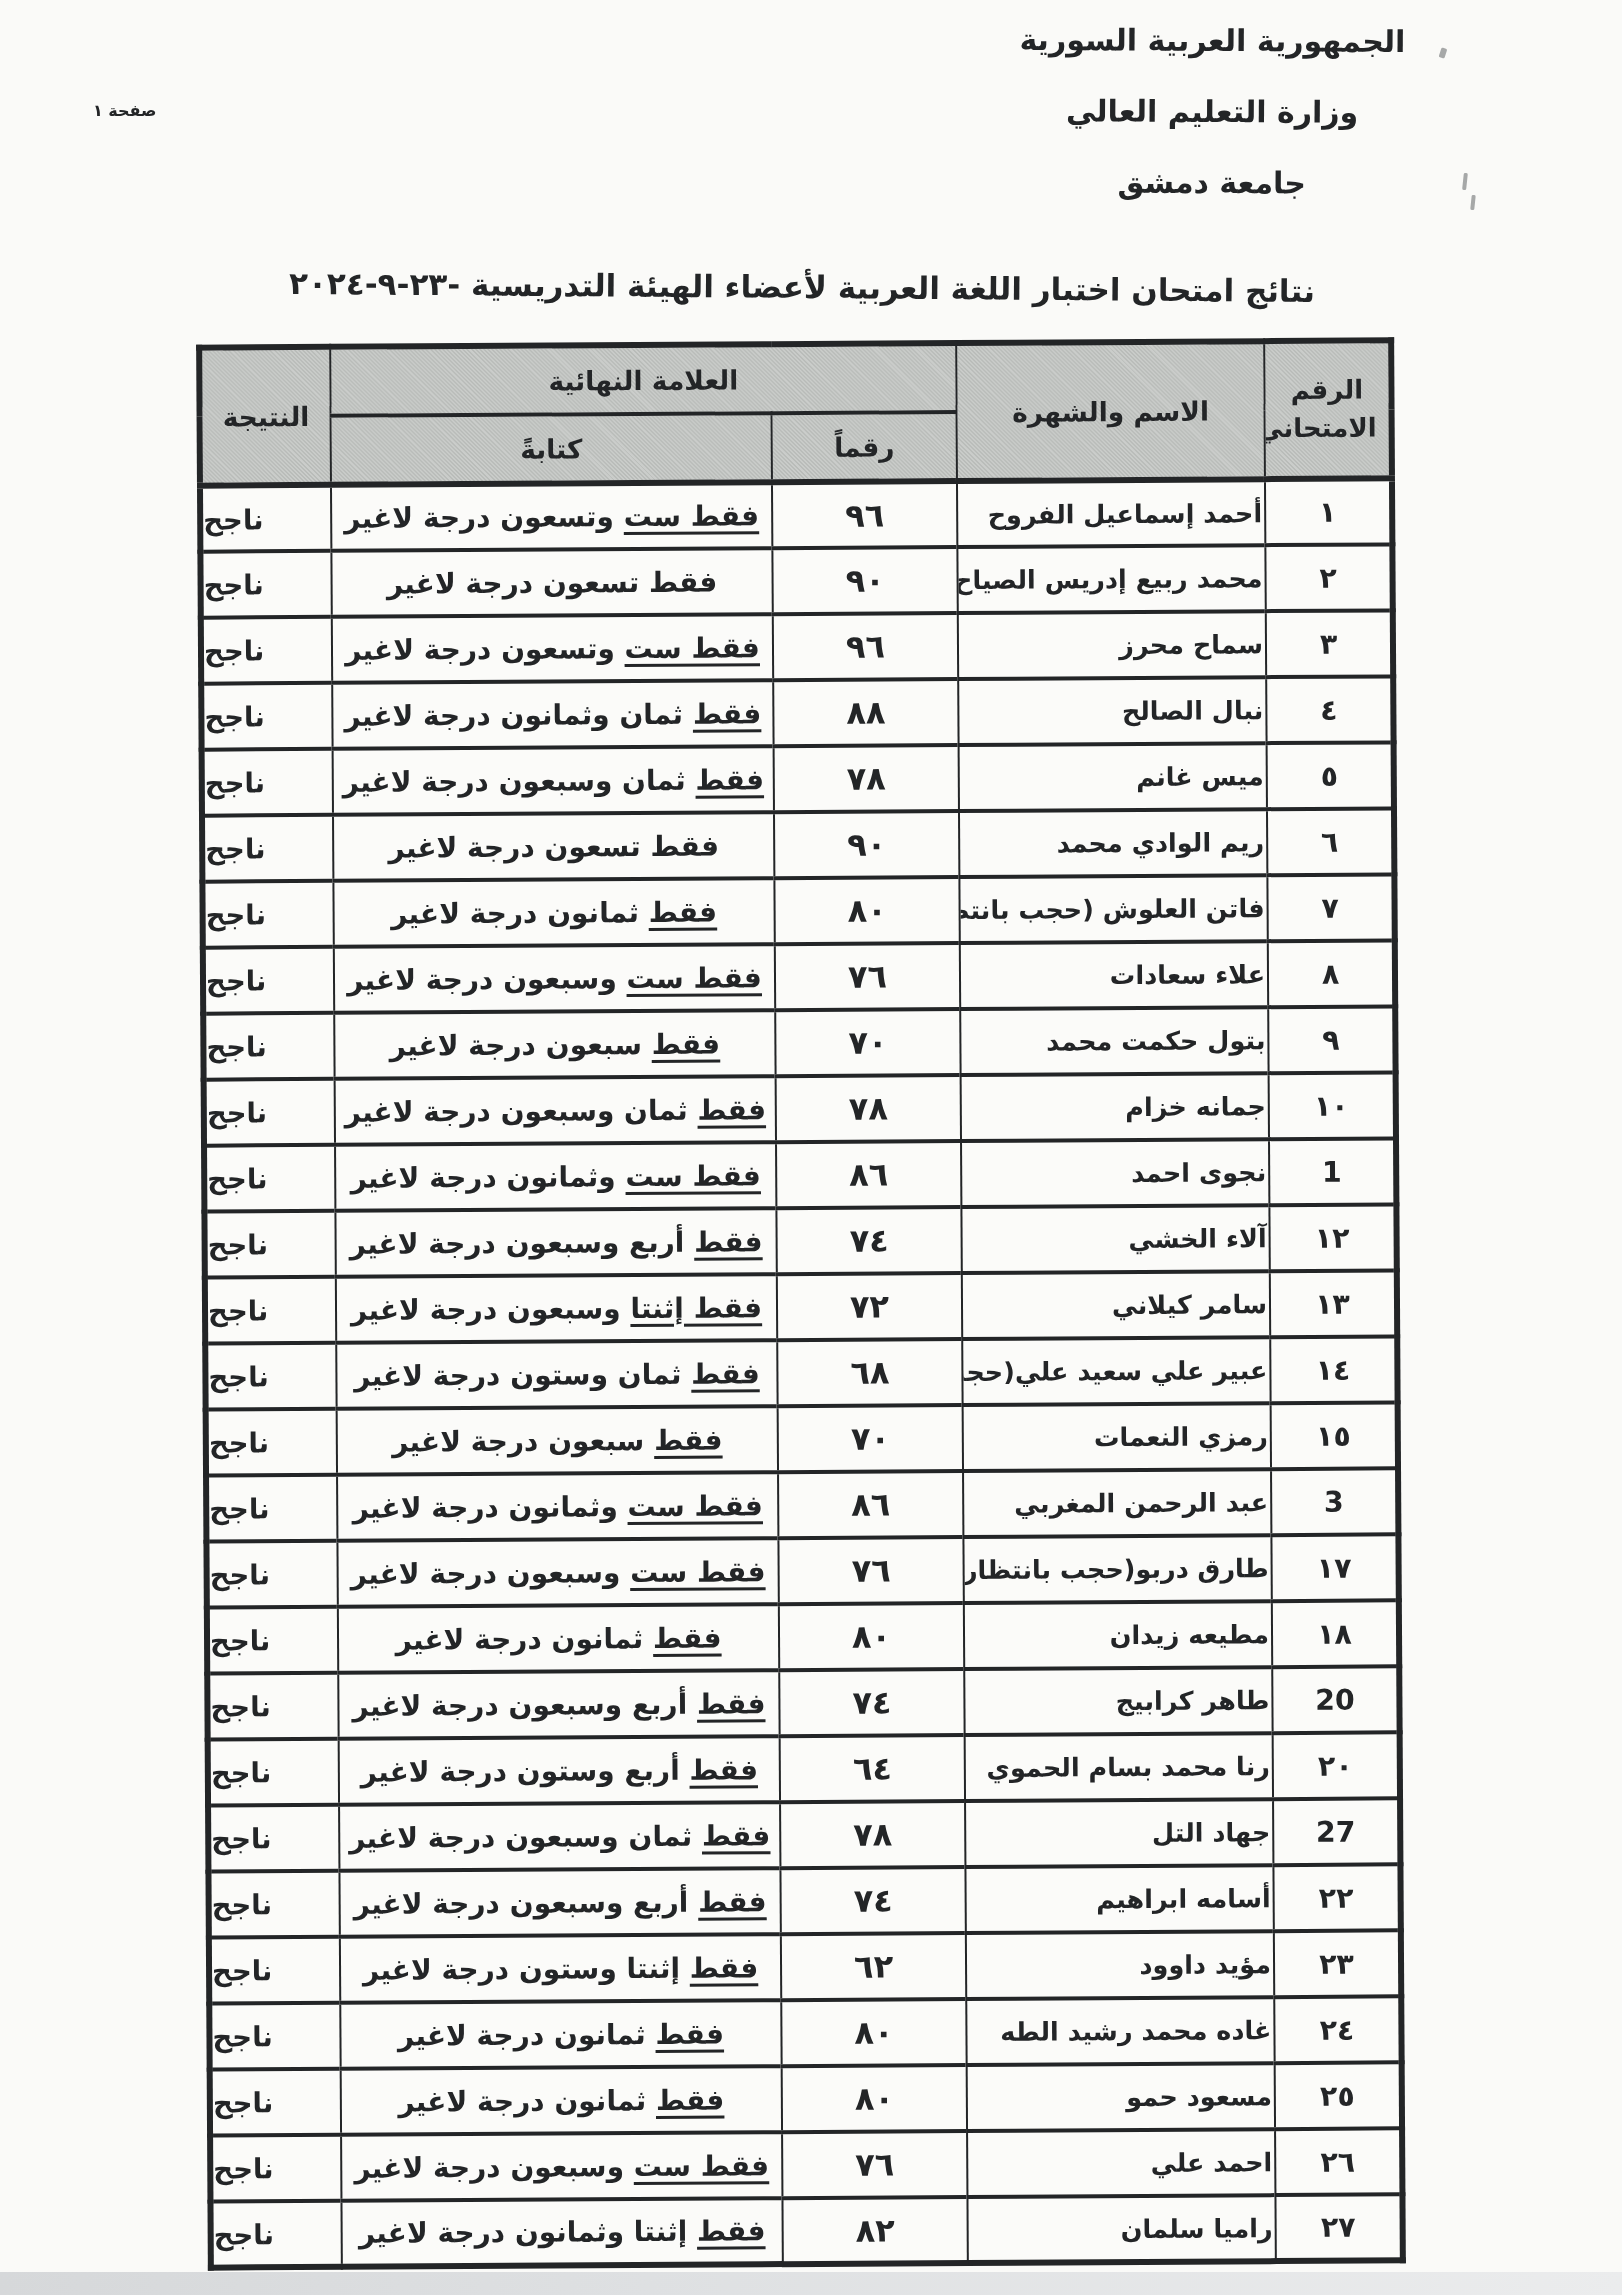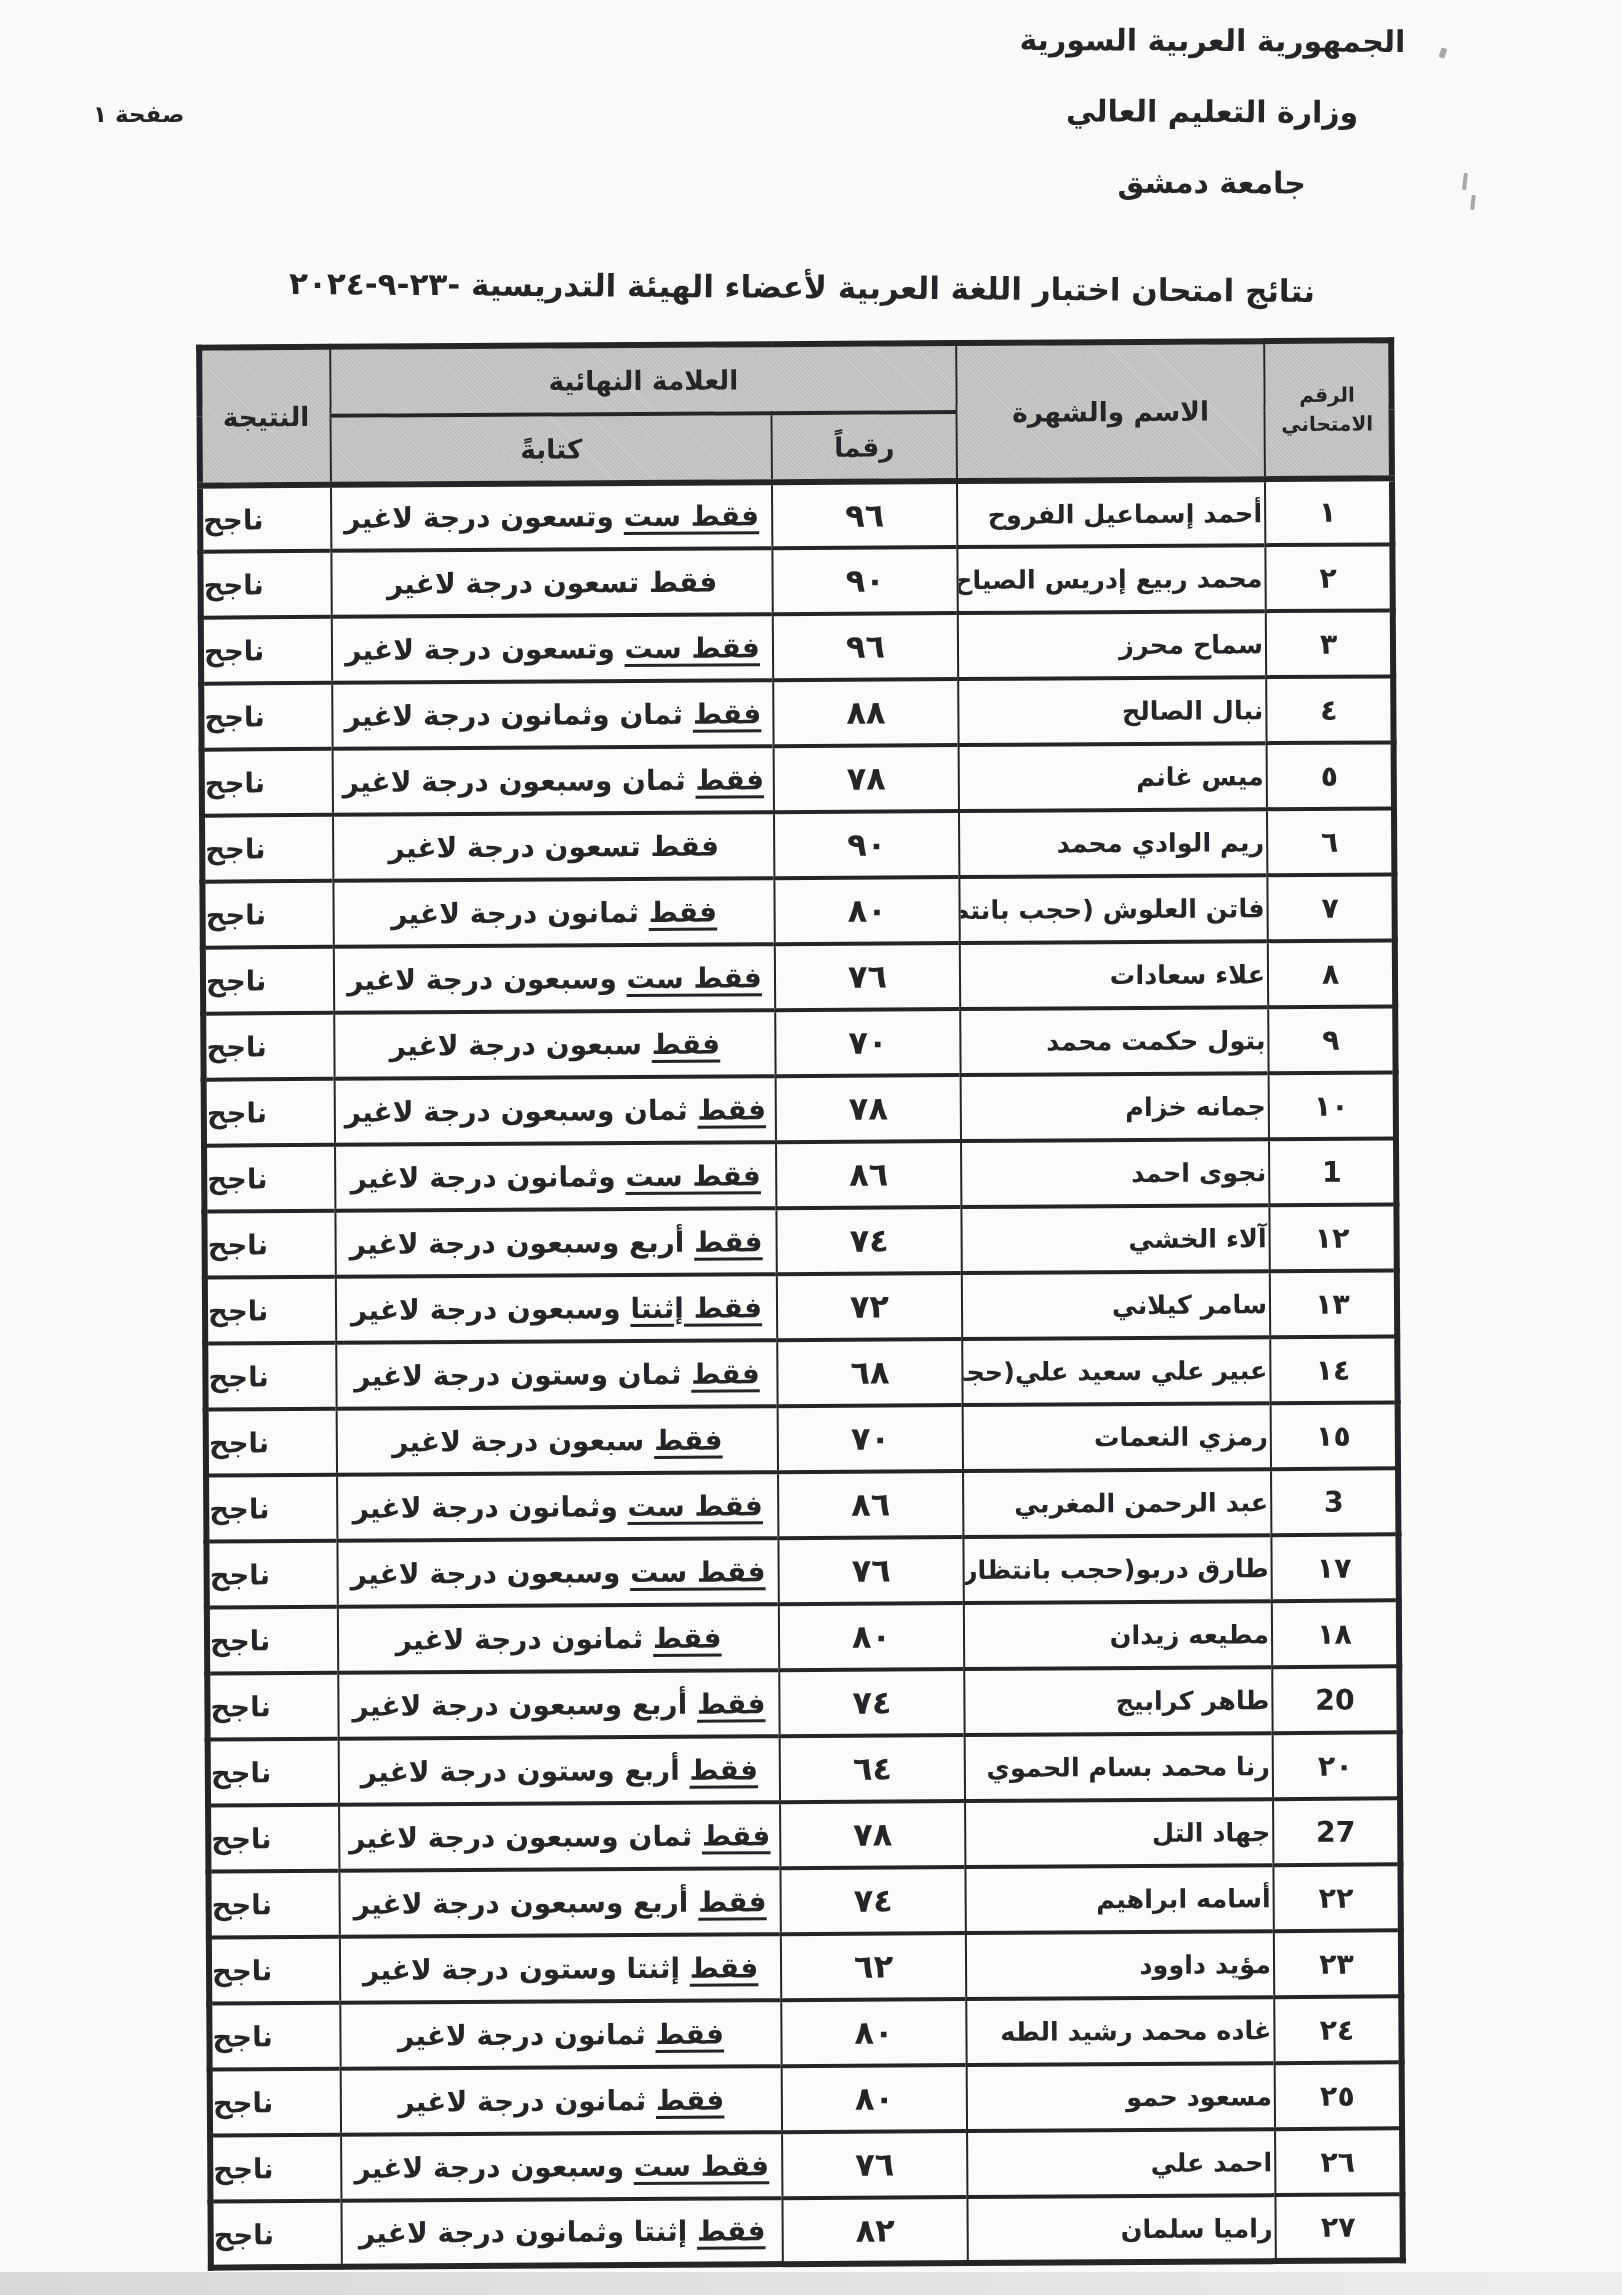--- a/index.html
+++ b/index.html
@@ -10,21 +10,21 @@
     font-weight: 700;
     color: #232527;
     position: relative;
     overflow: hidden;
   }
   .page { position: absolute; inset: 0; }
 
   
   .page-number {
     position: absolute; left: 93px; top: 101px;
-    font-size: 23px; letter-spacing: 0.5px;
+    font-size: 16px; letter-spacing: 0.5px;
     direction: rtl;
   }
 
   
   .org-block {
     position: absolute; left: 996px; top: 23.5px; width: 432px;
     text-align: center;
     transform: rotate(0.3deg);
   }
   .org-line { font-size: 30px; line-height: 1.1; margin-bottom: 38px; white-space: nowrap; }
@@ -53,21 +53,21 @@
     padding: 0;
     overflow: hidden;
   }
   thead th {
     background: #c2c5c2;
     background-image: repeating-linear-gradient(45deg, rgba(255,255,255,.14) 0 1.5px, rgba(0,0,0,.05) 1.5px 2.9px);
     font-size: 26.5px; text-align: center;
   }
   thead tr.h1 { height: 69px; }
   thead tr.h2 { height: 69px; }
-  th.th-exam { font-size: 20px; line-height: 1.45; padding: 0 12px; }
+  th.th-exam { font-size: 26px; line-height: 1.45; padding: 0 12px; }
   th.th-span { border-bottom-width: 4.9px; }
   th.th-deep { border-bottom-width: 6.4px; }
   thead tr.h2 th { border-top-width: 4.9px; border-bottom-width: 6.4px; }
 
   tbody tr { height: 66px; }
   td { font-size: 26.5px; background: #fbfbf9; }
   td.c-no     { text-align: center; font-size: 28.4px; }
   td.c-name   { text-align: right; padding-right: 2px; font-size: 25.5px; white-space: nowrap; direction: rtl; }
   td.c-num    { text-align: center; font-size: 32px; }
   td.c-written{ text-align: center; font-size: 28px; white-space: nowrap; }

